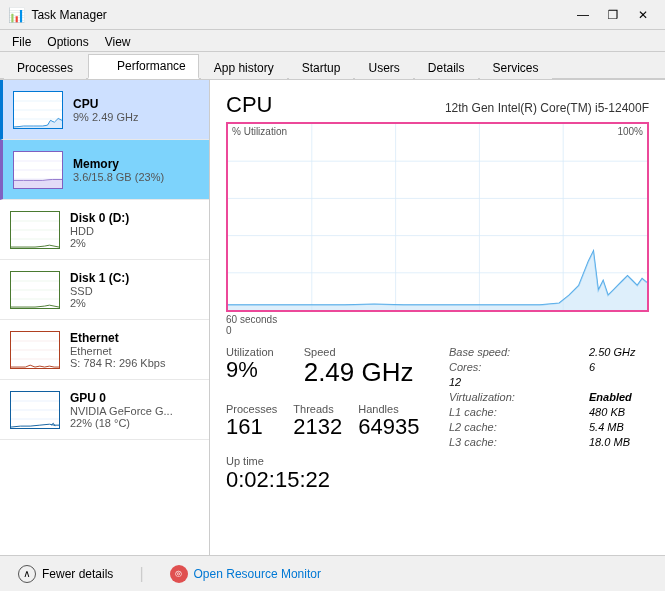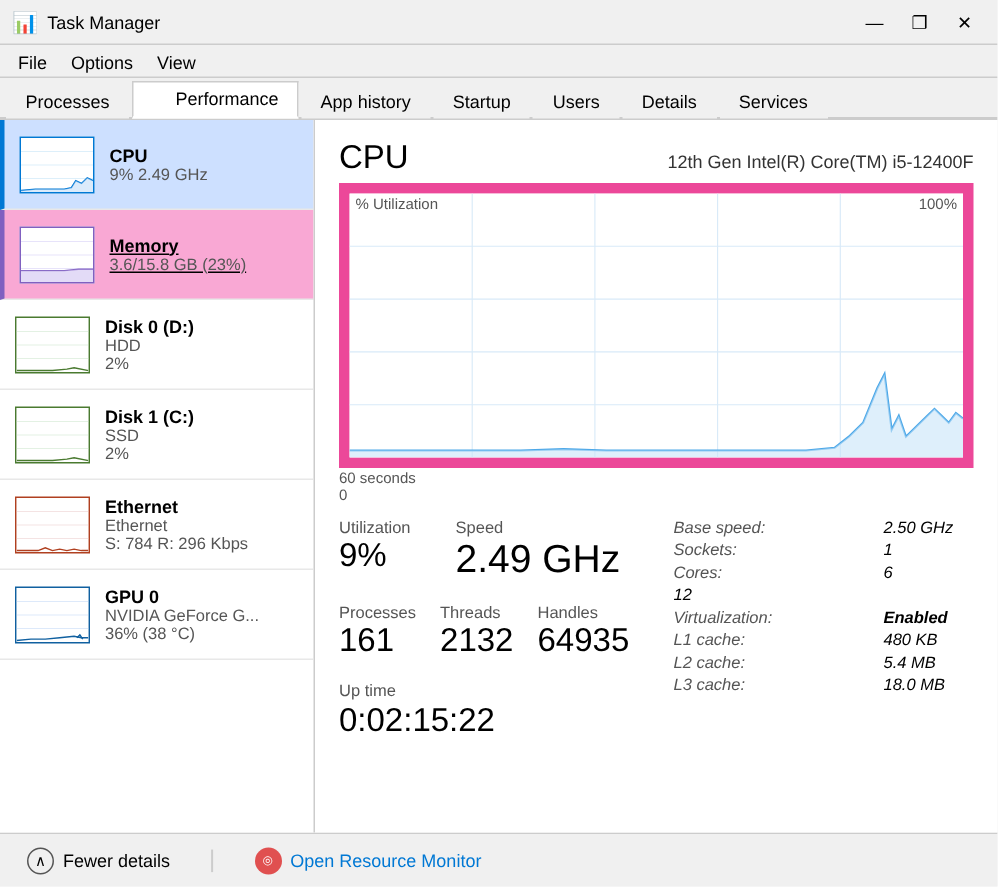--- a/index.html
+++ b/index.html
@@ -78,21 +78,21 @@
 
     .sidebar-item {
       display: flex;
       align-items: center;
       padding: 8px 10px;
       cursor: pointer;
       border-bottom: 1px solid #e8e8e8;
       min-height: 60px;
     }
     .sidebar-item.active { background: #cde0ff; border-left: 3px solid #0078d4; }
-    .sidebar-item.active-memory { background: #f9a8d4; border-left: 3px solid #8060c0; text-decoration: underline; }
+    .sidebar-item.active-memory { background: #7dd3fc; border-left: 3px solid #8060c0; }
 
     .sidebar-thumbnail {
       width: 50px;
       height: 38px;
       border: 1px solid #999;
       margin-right: 10px;
       flex-shrink: 0;
       position: relative;
       overflow: hidden;
       background: white;
@@ -125,21 +125,21 @@
       display: flex;
       justify-content: space-between;
       align-items: baseline;
       margin-bottom: 4px;
     }
     .cpu-title { font-size: 22px; font-weight: 300; }
     .cpu-model { font-size: 12px; color: #333; }
 
     .chart-container {
       position: relative;
-      border: 7px solid #ec4899;
+      border: 2px solid #ec4899;
       height: 190px;
       margin-bottom: 2px;
       background: white;
     }
     .chart-label-left {
       position: absolute;
       top: 2px;
       left: 4px;
       font-size: 10px;
       color: #555;
@@ -335,21 +335,21 @@
           <line x1="0" y1="19" x2="50" y2="19" stroke="#d0e0f8" stroke-width="0.5"></line>
           <line x1="0" y1="28.5" x2="50" y2="28.5" stroke="#d0e0f8" stroke-width="0.5"></line>
           <polyline points="0,37 10,36 20,36 30,35 40,34 45,35 50,35" fill="none" stroke="#1060a0" stroke-width="1"></polyline>
 
           <polyline points="42,35 44,33 46,36" fill="none" stroke="#1060a0" stroke-width="1"></polyline>
         </svg>
       </div>
       <div class="sidebar-info">
         <div class="sidebar-name">GPU 0</div>
         <div class="sidebar-sub">NVIDIA GeForce G...</div>
-        <div class="sidebar-val">36% (38 °C)</div>
+        <div class="sidebar-val">22% (18 °C)</div>
       </div>
     </div>
 
   </div>
 
   <div class="right-panel">
 
     <div class="cpu-header">
       <span class="cpu-title">CPU</span>
       <span class="cpu-model">12th Gen Intel(R) Core(TM) i5-12400F</span>
@@ -417,24 +417,20 @@
           <div style="font-size: 22px; font-weight: 300;">0:02:15:22</div>
         </div>
       </div>
 
       <div style="width: 200px; flex-shrink: 0; font-style: italic;">
         <div class="details-row">
           <span class="details-key">Base speed:</span>
           <span class="details-val">2.50 GHz</span>
         </div>
         <div class="details-row">
-          <span class="details-key">Sockets:</span>
-          <span class="details-val">1</span>
-        </div>
-        <div class="details-row">
           <span class="details-key">Cores:</span>
           <span class="details-val">6</span>
         </div>
         <div class="details-row">
           <span class="details-val">12</span>
         </div>
         <div class="details-row">
           <span class="details-key">Virtualization:</span>
           <span class="details-val bold">Enabled</span>
         </div>

